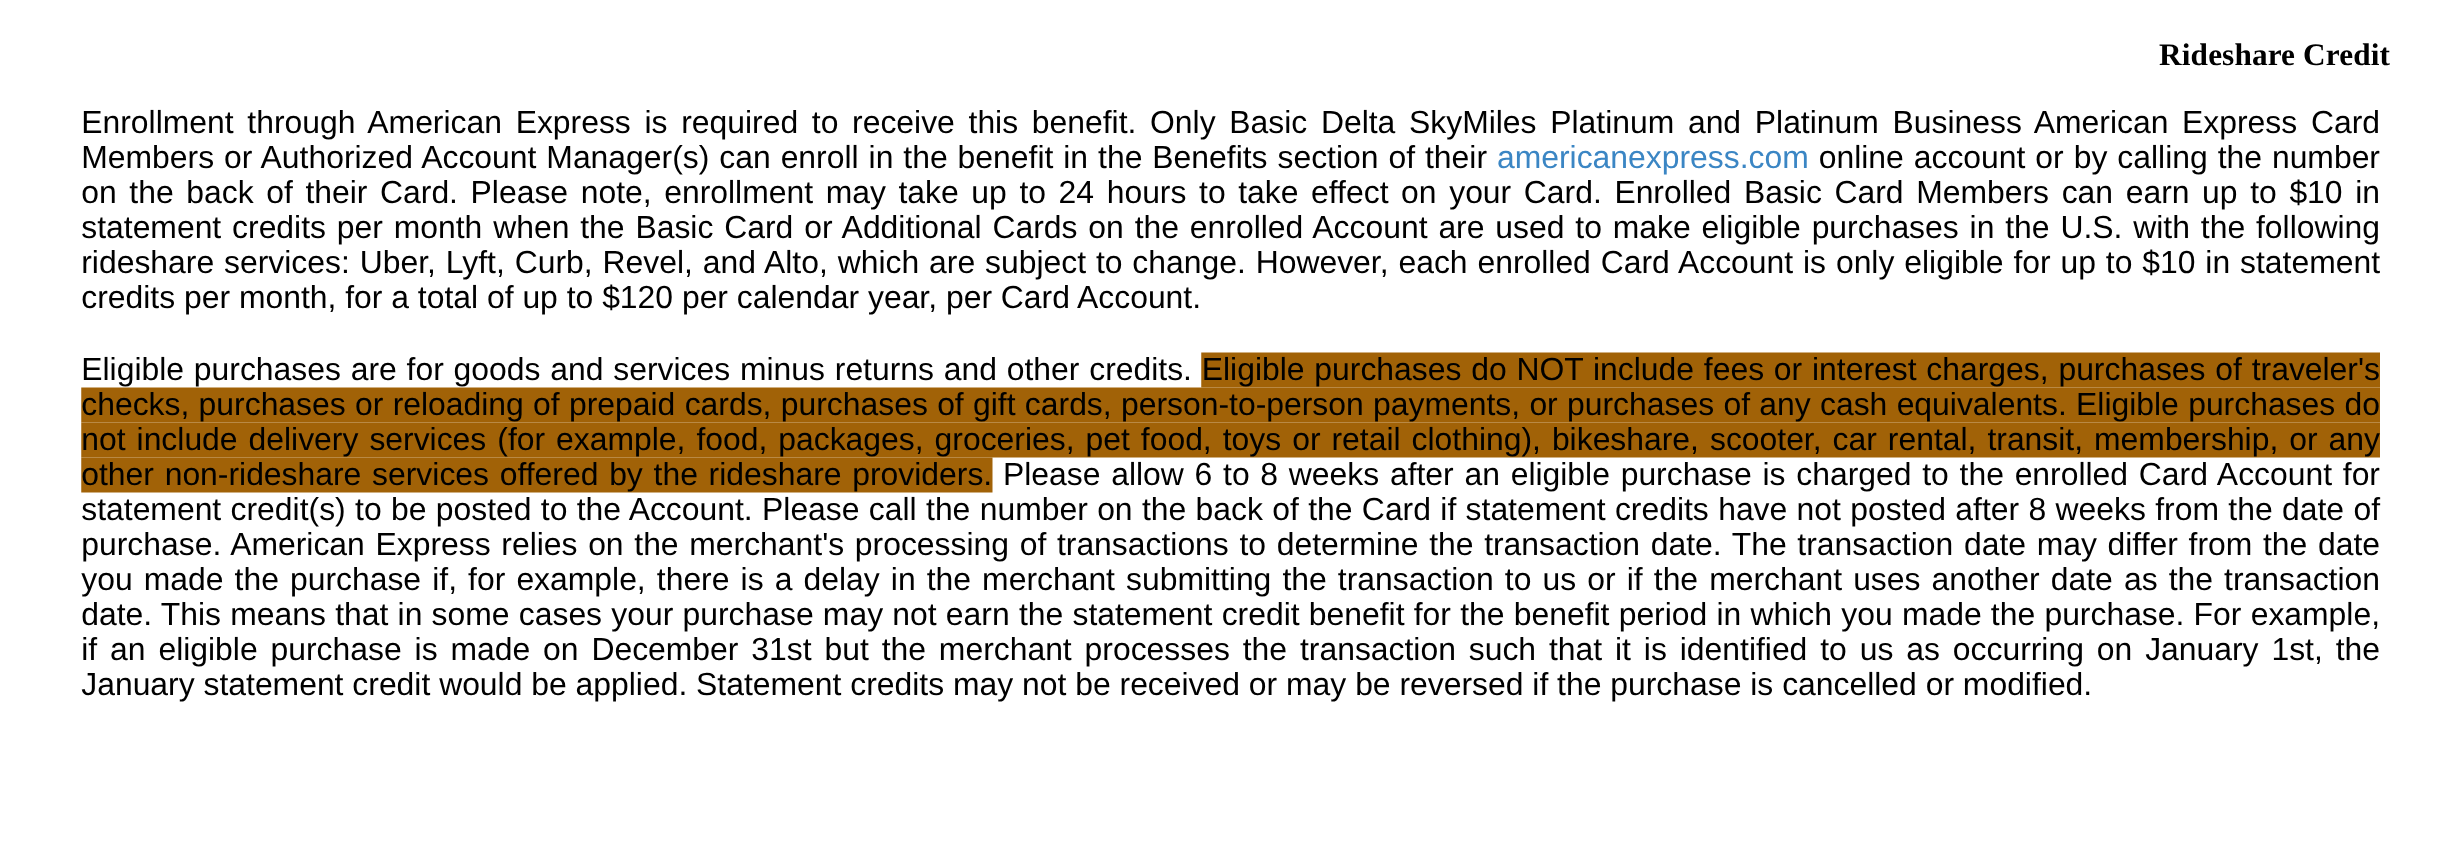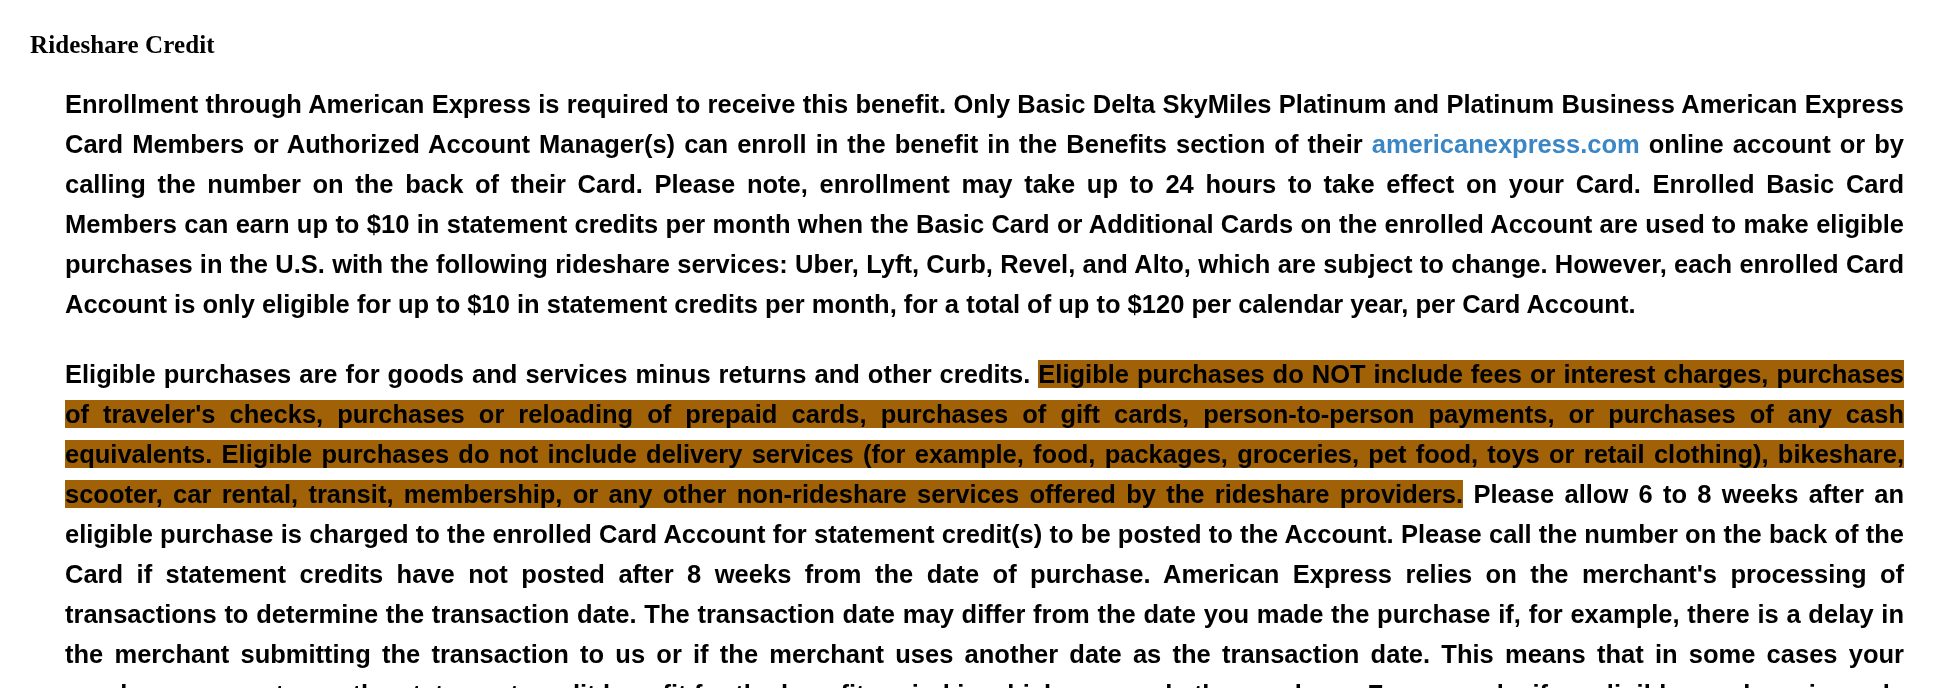--- a/index.html
+++ b/index.html
@@ -20,34 +20,34 @@
     box-sizing: border-box;
     padding: 28px 46px 10px 30px;
   }
   .doc-title {
     font-family: "Liberation Serif", serif;
     font-size: 25px;
     line-height: 34px;
     color: #000000;
     margin: 0 0 22px 0;
     letter-spacing: 0.1px;
+    text-align: right;
   }
   .body-block {
     margin-left: 35px;
     margin-right: 8px;
   }
   .para {
     font-family: "Liberation Sans", sans-serif;
     font-size: 25.5px;
-    line-height: 40px;
+    line-height: 28px;
     text-align: justify;
     text-justify: inter-word;
     margin: 0 0 30px 0;
     color: #000000;
-    font-weight: bold;
   }
   .para:last-child {
     margin-bottom: 0;
   }
   .link {
     color: #3b86c4;
     text-decoration: none;
   }
   .hl {
     background-color: #a16207;

